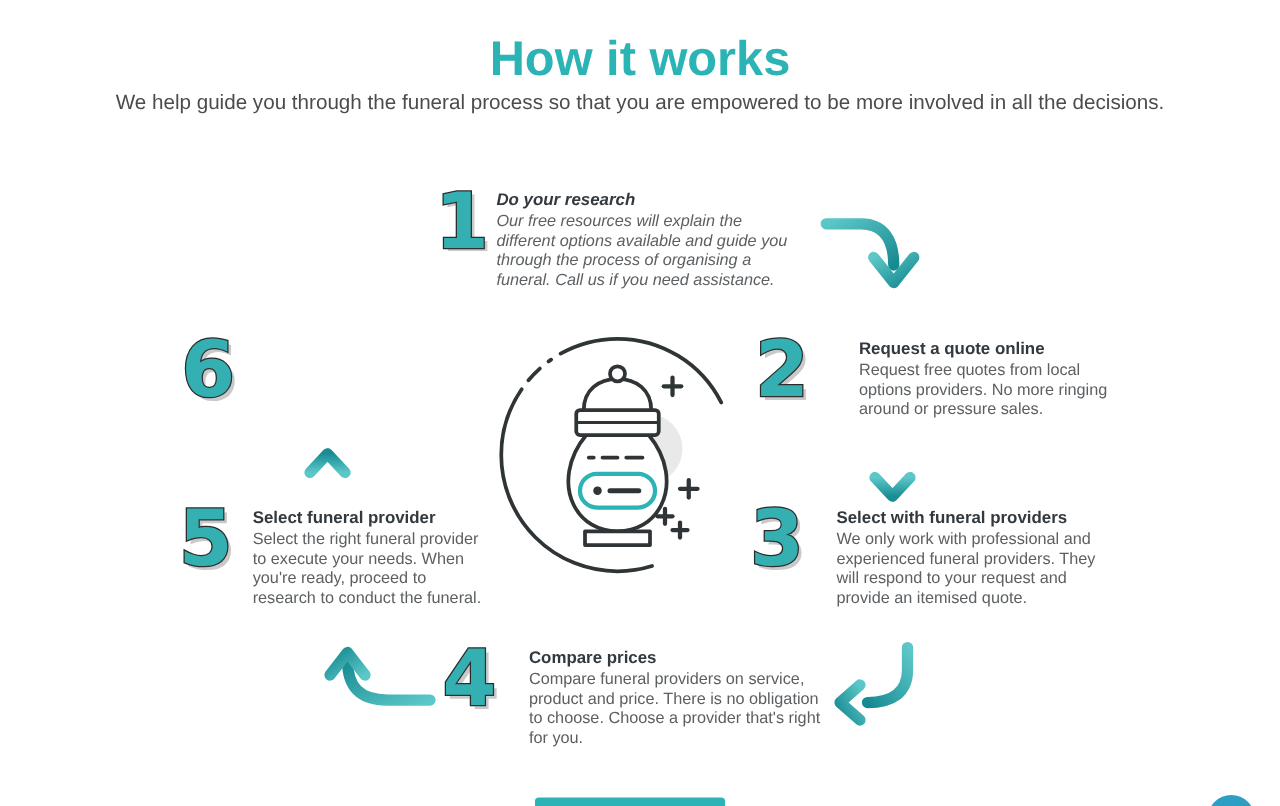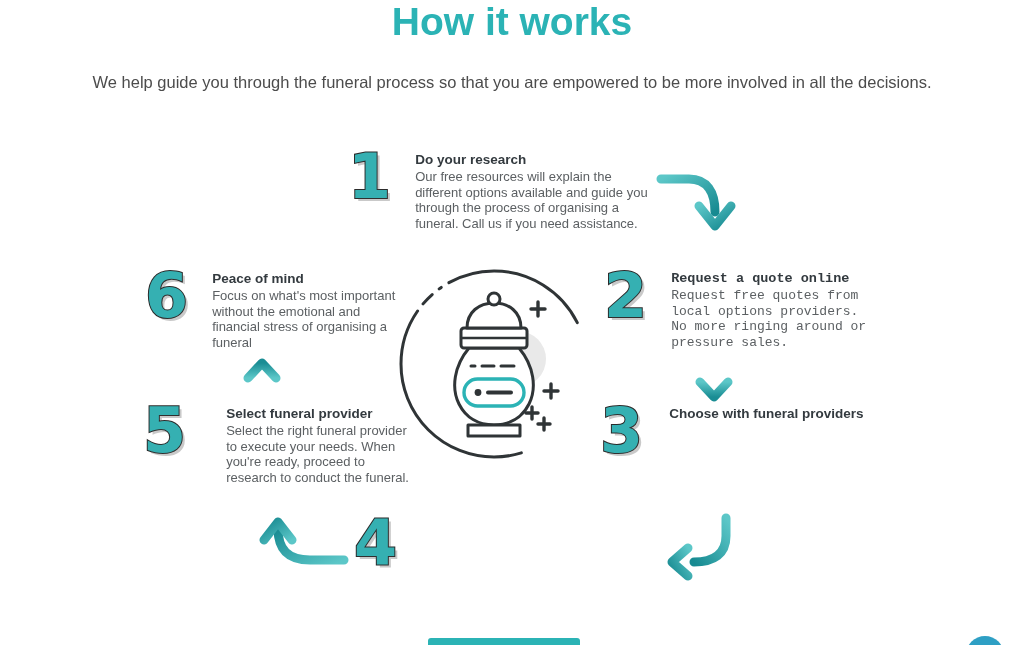--- a/index.html
+++ b/index.html
@@ -13,21 +13,21 @@
   .page {
     position: relative;
     width: 1024px;
     height: 645px;
     background: #ffffff;
   }
 
   
   .page-title {
     position: absolute;
-    top: 0;
+    top: 26px;
     left: 0;
     width: 1024px;
     text-align: center;
     font-size: 39px;
     font-weight: 700;
     color: #2bb3b5;
     letter-spacing: 0px;
   }
   .page-subtitle {
     position: absolute;
@@ -68,29 +68,29 @@
     white-space: nowrap;
   }
   .step-text {
     font-size: 13px;
     line-height: 15.6px;
     color: #5c6063;
   }
 
   
   #step-1 { left: 348px; top: 146px; }
-  #step-1 .step-body { margin-left: 24px; }
+  #step-1 .step-body { margin-left: 6px; font-style: italic; }
   #step-2 { left: 604px; top: 265px; }
-  #step-2 .step-body { margin-left: 24px; font-family: Liberation Mono, monospace; }
+  #step-2 .step-body { margin-left: 40px; }
   #step-3 { left: 600px; top: 400px; }
   #step-3 .step-body { margin-left: 26px; }
   #step-4 { left: 354px; top: 512px; }
   #step-4 .step-body { margin-left: 26px; }
   #step-5 { left: 143px; top: 400px; }
-  #step-5 .step-body { margin-left: 40px; }
+  #step-5 .step-body { margin-left: 16px; }
   #step-6 { left: 145px; top: 265px; }
   #step-6 .step-body { margin-left: 24px; }
 
   
   .center-illo {
     position: absolute;
     left: 396px;
     top: 266px;
     width: 196px;
     height: 196px;
@@ -145,42 +145,43 @@
     <div class="step-num">2</div>
     <div class="step-body">
       <div class="step-head">Request a quote online</div>
       <div class="step-text" style="width:200px">Request free quotes from local options providers. No more ringing around or pressure sales.</div>
     </div>
   </div>
 
   <div class="step" id="step-3">
     <div class="step-num">3</div>
     <div class="step-body">
-      <div class="step-head">Choose with funeral providers</div>
+      <div class="step-head">Select with funeral providers</div>
+      <div class="step-text" style="width:214px">We only work with professional and experienced funeral providers. They will respond to your request and provide an itemised quote.</div>
     </div>
   </div>
 
   <div class="step" id="step-4">
     <div class="step-num">4</div>
+    <div class="step-body">
+      <div class="step-head">Compare prices</div>
+      <div class="step-text" style="width:240px">Compare funeral providers on service, product and price. There is no obligation to choose. Choose a provider that's right for you.</div>
+    </div>
   </div>
 
   <div class="step" id="step-5">
     <div class="step-num">5</div>
     <div class="step-body">
       <div class="step-head">Select funeral provider</div>
       <div class="step-text" style="width:192px">Select the right funeral provider to execute your needs. When you're ready, proceed to research to conduct the funeral.</div>
     </div>
   </div>
 
   <div class="step" id="step-6">
     <div class="step-num">6</div>
-    <div class="step-body">
-      <div class="step-head">Peace of mind</div>
-      <div class="step-text" style="width:192px">Focus on what's most important without the emotional and financial stress of organising a funeral</div>
-    </div>
   </div>
 
   <svg class="center-illo" viewBox="0 0 196 196">
 
     <circle cx="98" cy="98" r="93" fill="none" stroke="#2f3436" stroke-width="3" stroke-linecap="round" stroke-dasharray="230 9 13 9 2.5 9 150 400" stroke-dashoffset="-118"></circle>
 
     <circle cx="122" cy="93" r="28" fill="#e9e9e9"></circle>
 
     <path d="M73 82 C58 100 55 122 63 138 C70 152 83 159 98 159 C113 159 126 152 133 138
              C141 122 138 100 123 82 Z" fill="#ffffff" stroke="#2f3436" stroke-width="3" stroke-linejoin="round"></path>

